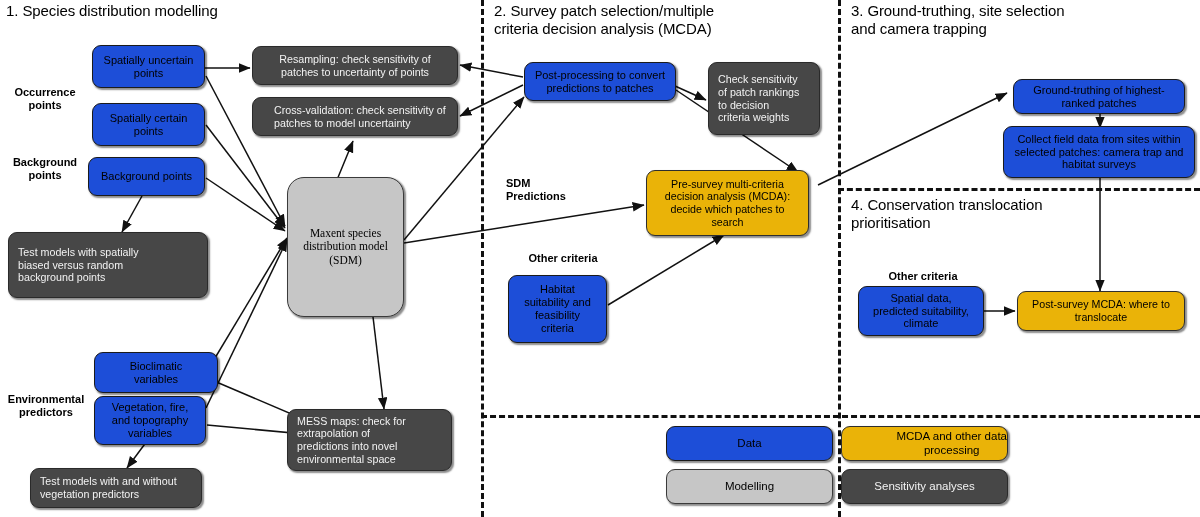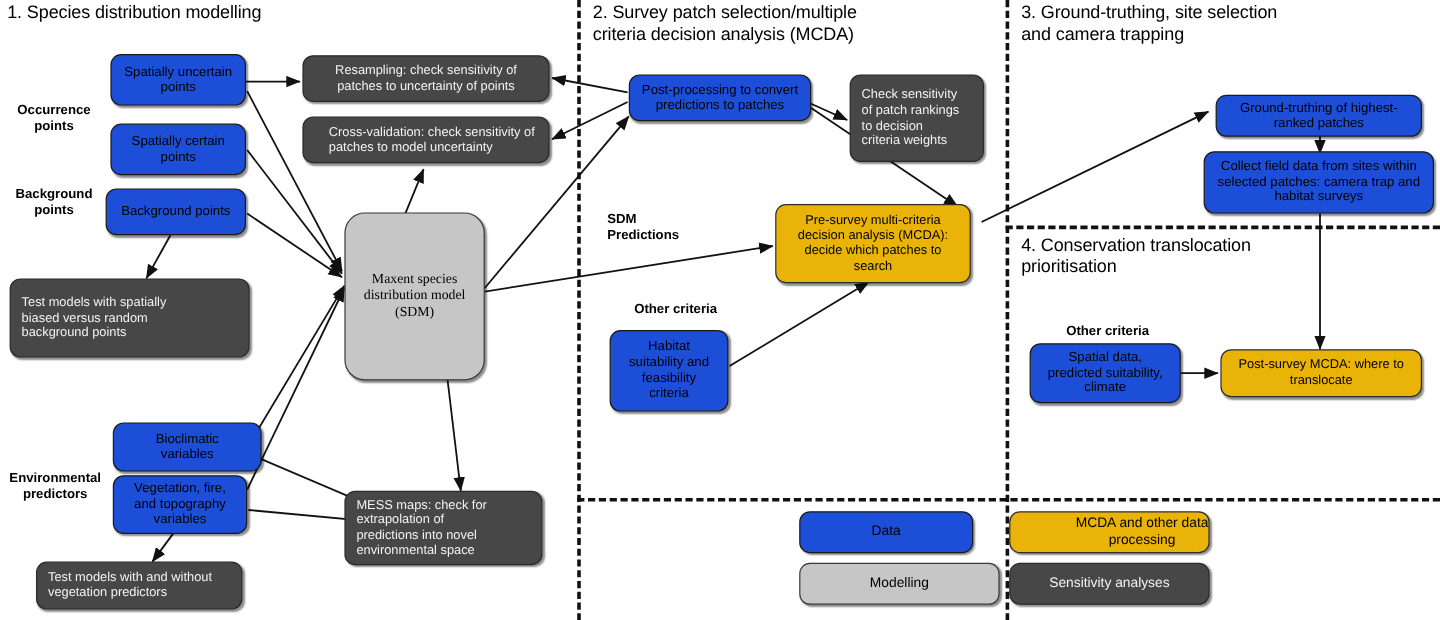--- a/index.html
+++ b/index.html
@@ -221,21 +221,21 @@
     <span style="white-space:pre-line;">Spatial data,
 predicted suitability,
 climate</span>
   </div>
 
   <div class="node n-mcda" style="left:1017px;top:291px;width:168px;height:40px;">
     <span style="white-space:pre-line;">Post-survey  MCDA: where  to
 translocate</span>
   </div>
 
-  <div class="legend-box n-data" style="left:666px;top:426px;width:145px;height:35px;">
+  <div class="legend-box n-data" style="left:666px;top:426px;width:167px;height:35px;">
     <span style="white-space:pre-line;">Data</span>
   </div>
   <div class="legend-box n-mcda" style="left:841px;top:426px;width:167px;height:35px;justify-content:flex-end;">
     <span style="white-space:pre-line;">MCDA and other data
 processing</span>
   </div>
   <div class="legend-box n-sens" style="left:841px;top:469px;width:167px;height:35px;">
     <span style="white-space:pre-line;">Sensitivity analyses</span>
   </div>
   <div class="legend-box n-model" style="left:666px;top:469px;width:167px;height:35px;">

